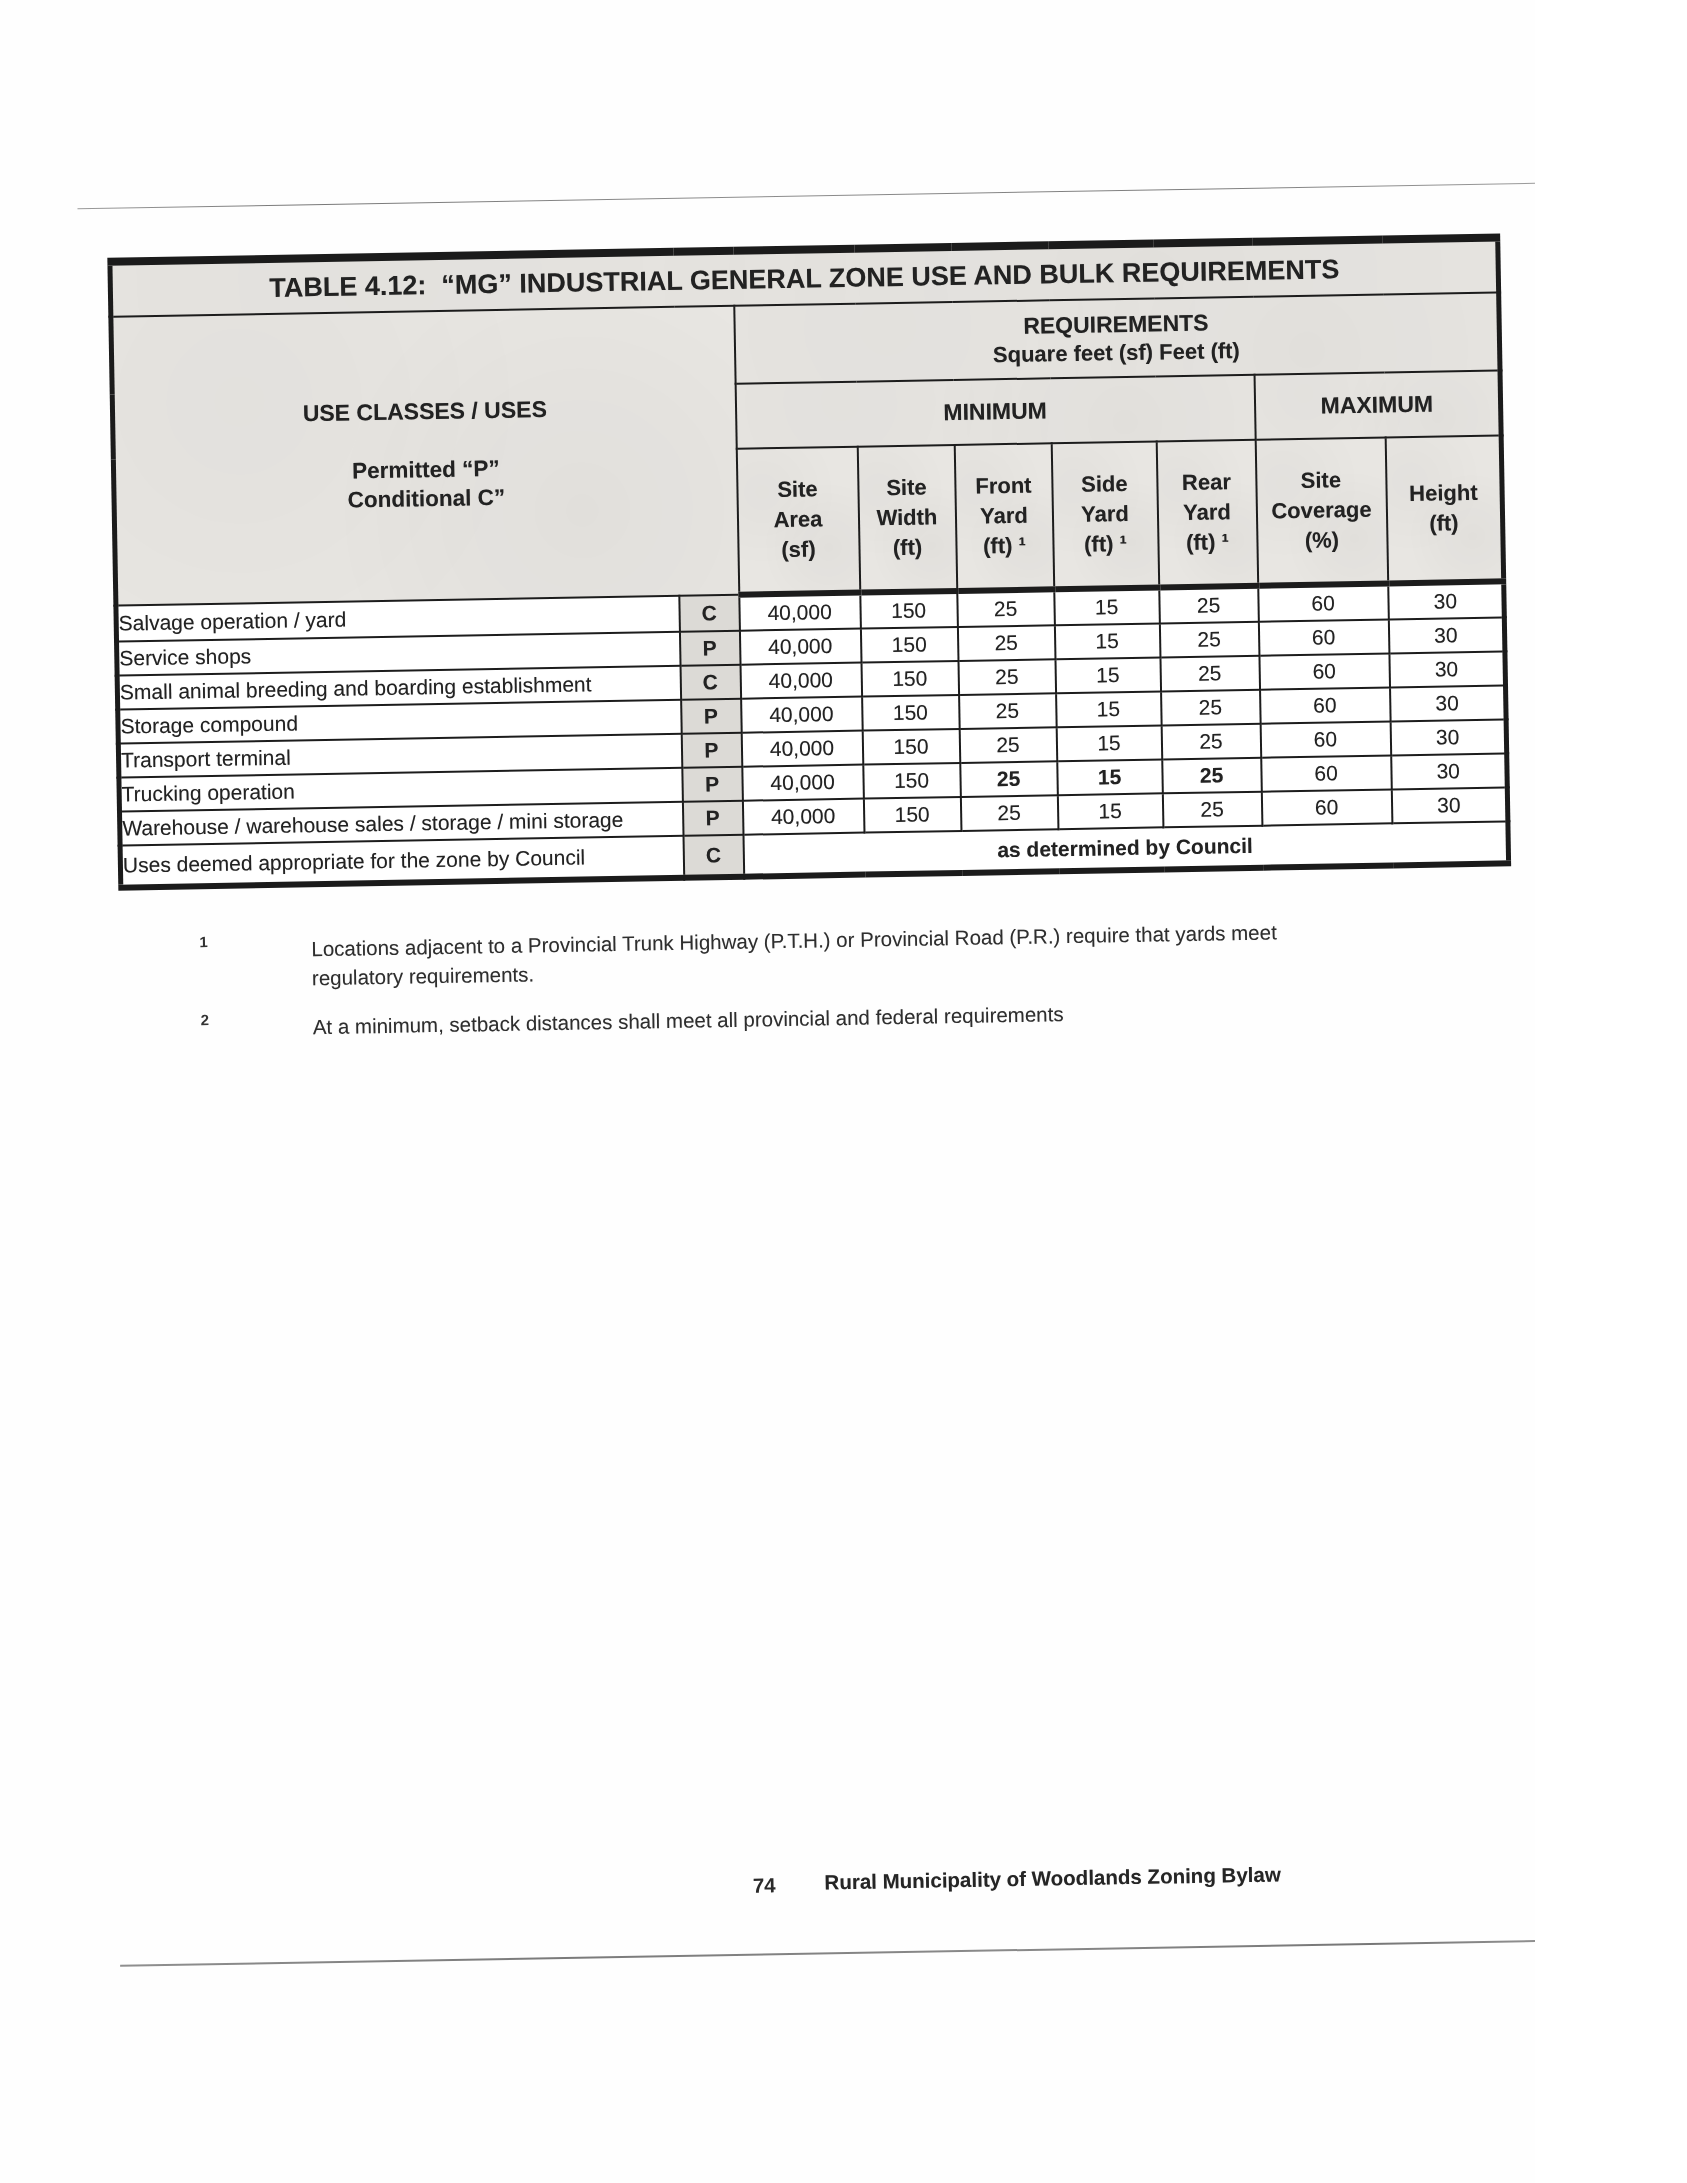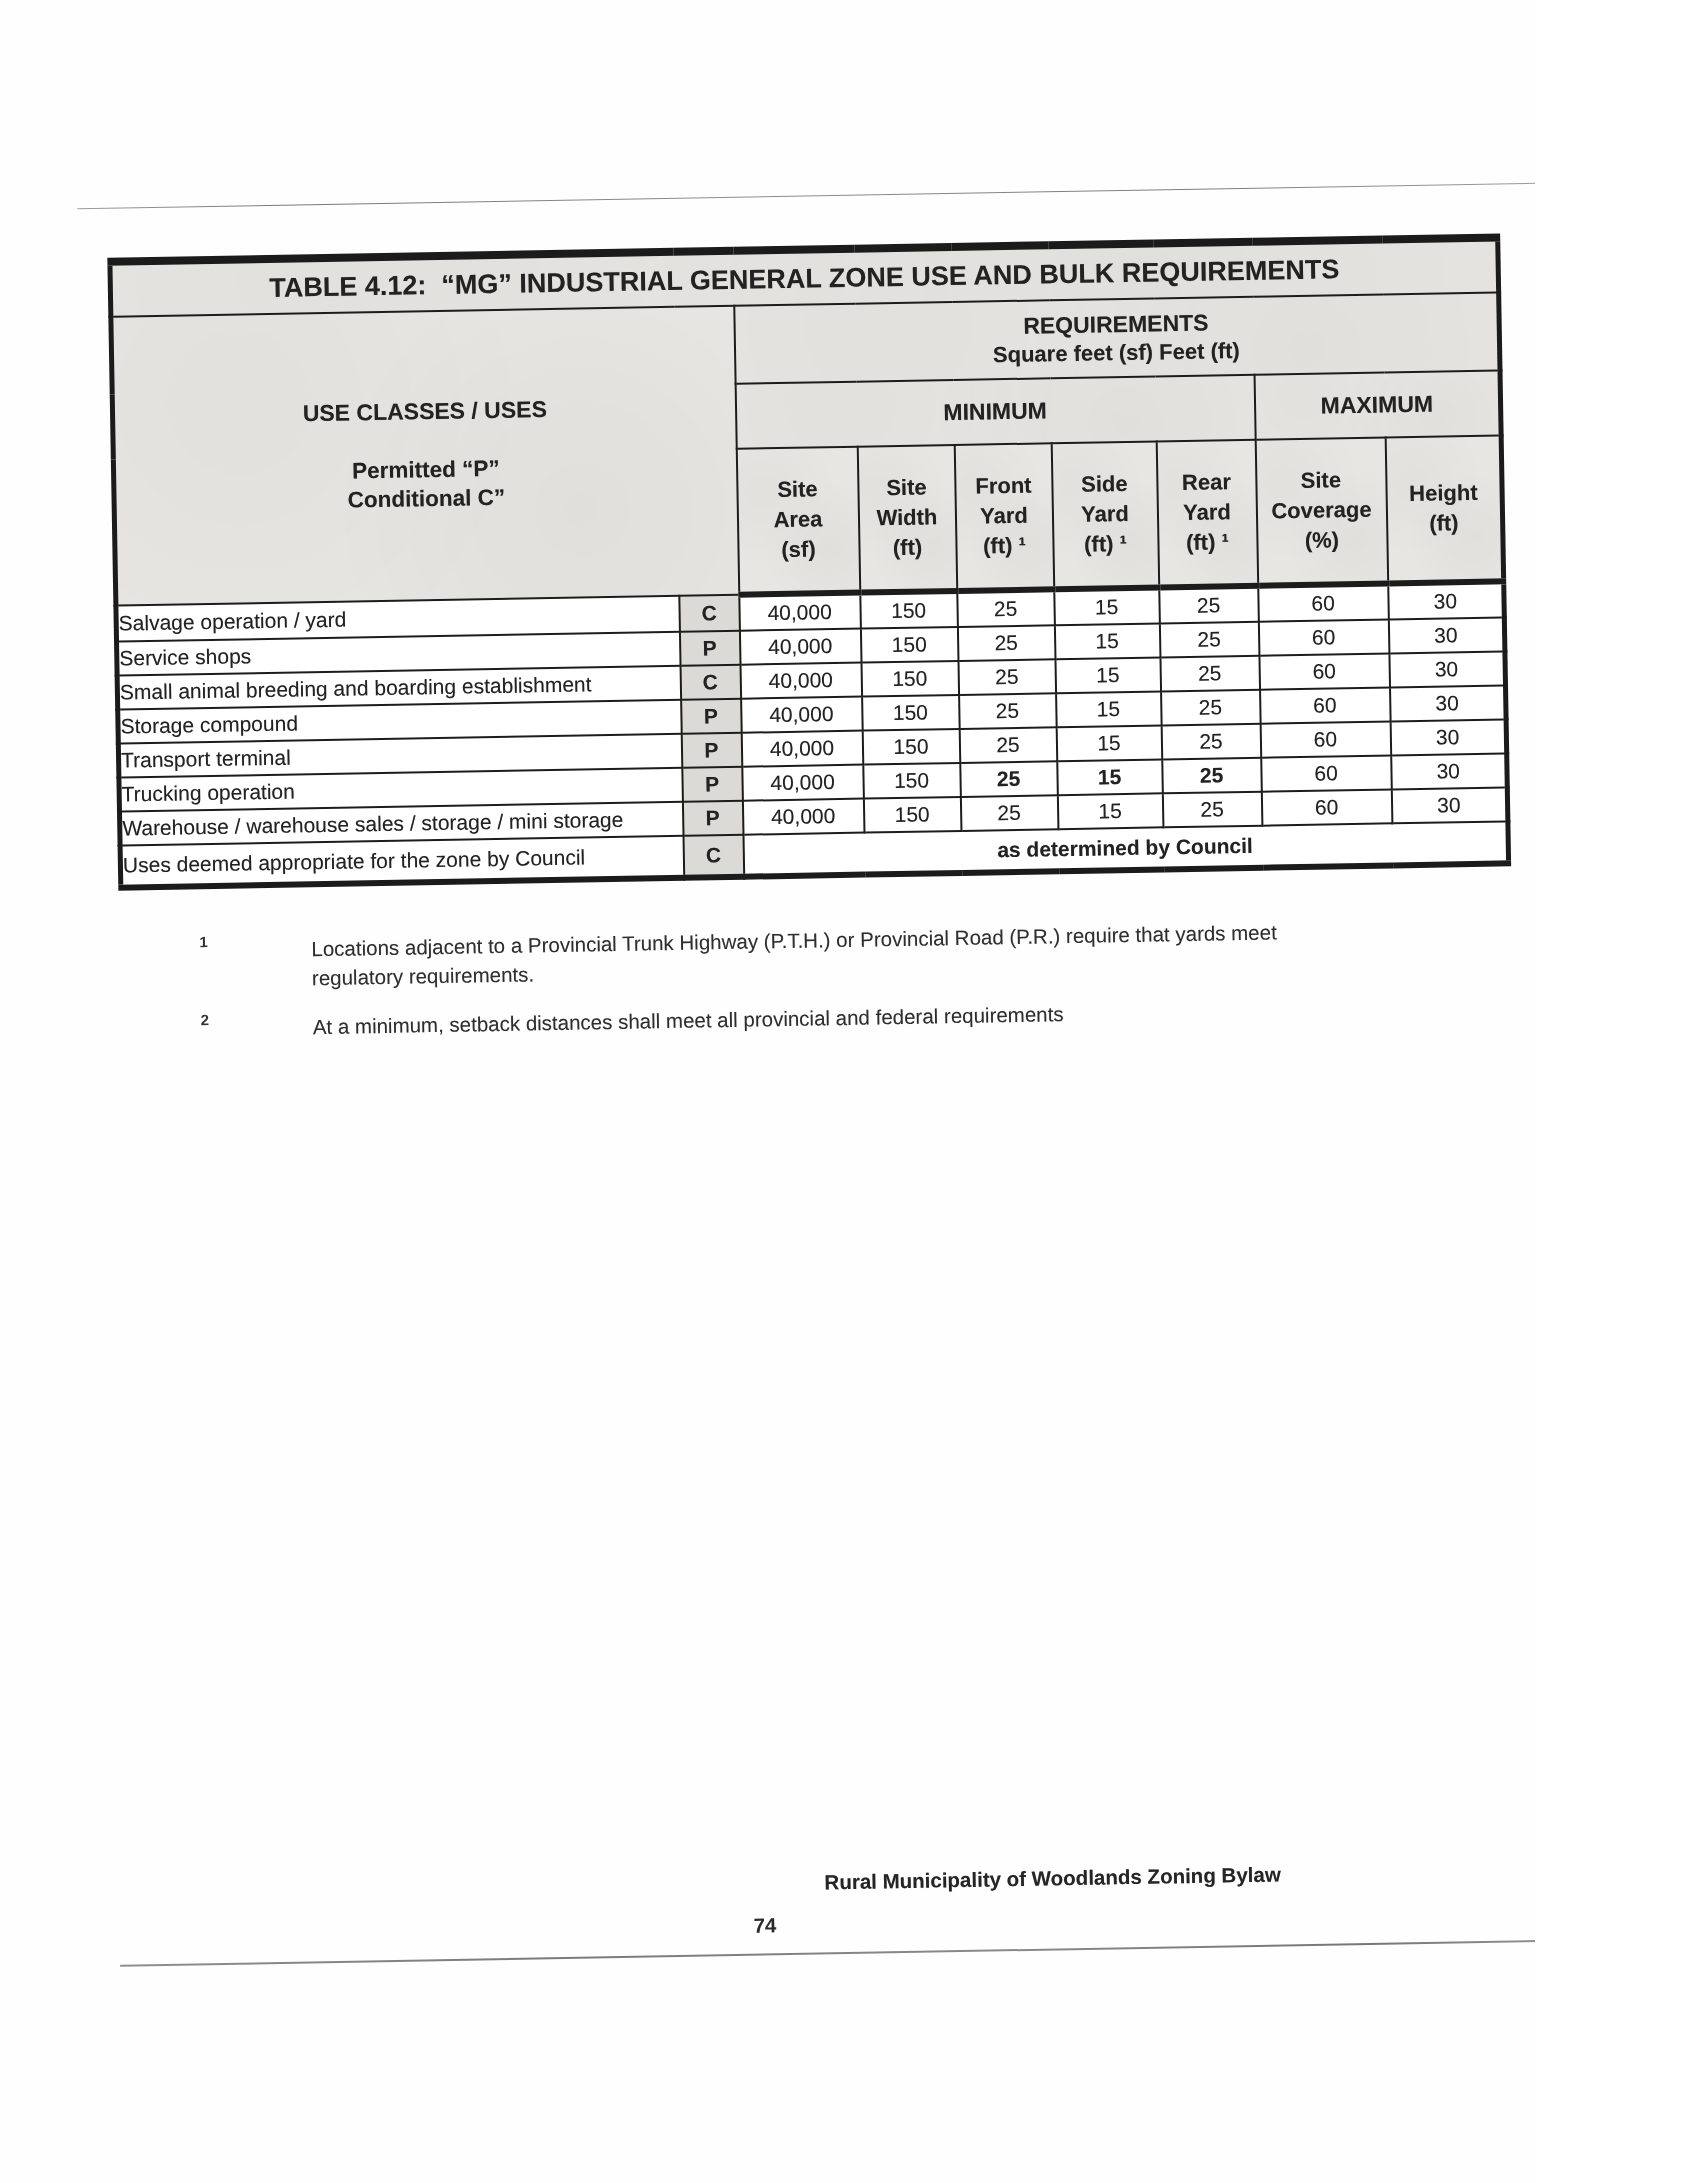--- a/index.html
+++ b/index.html
@@ -53,21 +53,21 @@
 
   
   .footnote{position:absolute;left:202px;width:1125px;}
   .fn-1{top:925px;}
   .fn-2{top:1003px;}
   .fn-sup{position:absolute;left:0;top:-2.6px;font-size:15px;font-weight:bold;color:#333;}
   .fn-lines{margin-left:112px;font-size:20.5px;line-height:29px;color:#2e2e2e;
     text-shadow:0 0 0.7px rgba(30,30,30,0.25);}
 
   
-  .page-num{position:absolute;left:739px;top:1912px;font-size:20.5px;font-weight:bold;color:#2a2a2a;}
+  .page-num{position:absolute;left:739px;top:1872px;font-size:20.5px;font-weight:bold;color:#2a2a2a;}
   .footer-line{position:absolute;right:268px;top:1870px;font-size:20.5px;font-weight:bold;color:#252525;
     text-shadow:0 0 0.7px rgba(30,30,30,0.3);}
 </style>
 </head>
 <body>
 
 <div class="page">
   <div class="rot">
 
     <div class="rule top-rule"></div>

